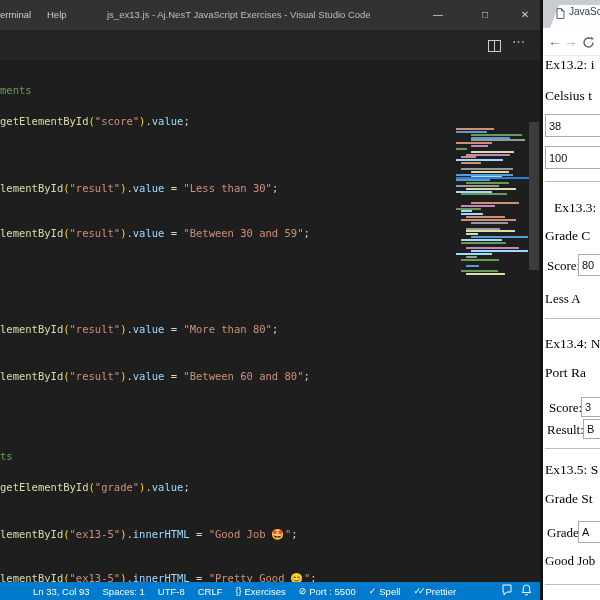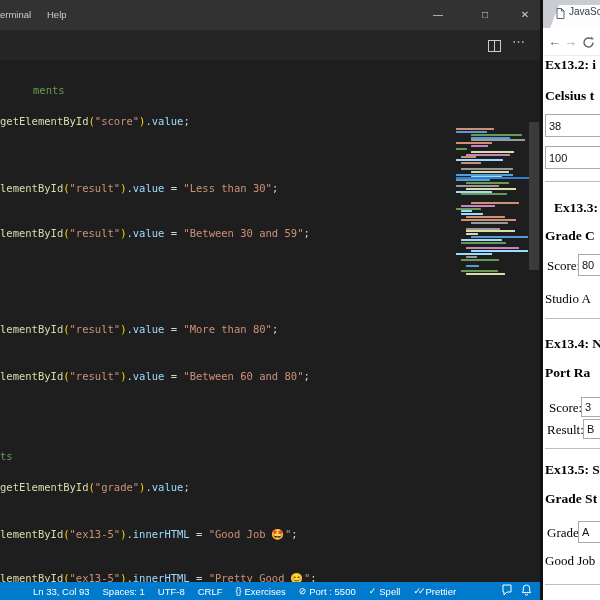--- a/index.html
+++ b/index.html
@@ -50,59 +50,60 @@
                  clip-path:polygon(9px 0, 100% 0, 100% 100%, 0 100%); }
   #tab-doc-icon { position:absolute; left:13px; top:5px; }
   #tab-title { position:absolute; left:26px; top:6px; font-size:10px; color:#3c4043; white-space:nowrap; }
   #navbar { position:absolute; left:0; top:28px; width:57px; height:28px; background:#ffffff;
             border-bottom:1px solid #ececec; }
   #nav-back { position:absolute; left:5px; top:6px; color:#5f6368; font-size:13px; }
   #nav-forward { position:absolute; left:21px; top:6px; color:#9aa0a6; font-size:13px; }
   #nav-reload { position:absolute; left:39px; top:7px; }
   #browser-content { position:absolute; left:0; top:56px; width:57px; height:544px; background:#ffffff; }
 
-  .bc-heading { position:absolute; font-family:"Liberation Serif", serif; font-weight:bold;
+  .bc-heading { position:absolute; font-family:"Liberation Serif", serif; font-weight:normal;
                 font-size:13.5px; color:#000; white-space:nowrap; }
   .bc-text { position:absolute; font-family:"Liberation Serif", serif; font-size:13px;
              color:#000; white-space:nowrap; }
   .bc-label { position:absolute; font-family:"Liberation Serif", serif; font-size:13px;
               color:#000; white-space:nowrap; }
   .bc-input { position:absolute; width:120px; background:#fff; border:1px solid #a9a9a9;
               font-size:11px; color:#111; display:flex; align-items:center; padding-left:3px;
               font-family:"Liberation Sans", sans-serif; }
   .bc-hr { position:absolute; left:2px; width:60px; height:1px; background:#bdbdbd; }
 </style>
 </head>
 <body>
 
 <div id="screen">
 
   <div id="vscode">
 
     <div id="titlebar">
       <span id="menu-terminal" class="menu-item">erminal</span>
       <span id="menu-help" class="menu-item">Help</span>
+      <span id="window-title">js_ex13.js - Aj.NesT JavaScript Exercises - Visual Studio Code</span>
       <span id="btn-min" class="win-ctrl">—</span>
       <span id="btn-max" class="win-ctrl">□</span>
       <span id="btn-close" class="win-ctrl">✕</span>
     </div>
 
     <div id="editor-header">
       <span id="split-icon">
         <svg width="13" height="12" viewBox="0 0 13 12">
             <rect x="0.5" y="0.5" width="12" height="11" fill="none" stroke="#cccccc"></rect>
             <line x1="6.5" y1="0.5" x2="6.5" y2="11.5" stroke="#cccccc"></line>
           </svg>
       </span>
       <span id="more-icon">⋯</span>
     </div>
 
     <div id="editor">
       <div id="code-layer">
-          <div class="code-line" style="top: 24px; padding-left: 33px;"><span style="color: rgb(106, 153, 85);">ments</span></div>
+          <div class="code-line" style="top: 24px;"><span style="color: rgb(106, 153, 85);">ments</span></div>
           <div class="code-line" style="top: 55px;"><span style="color: rgb(220, 220, 170);">getElementById</span><span style="color: rgb(255, 215, 0);">(</span><span style="color: rgb(206, 145, 120);">"score"</span><span style="color: rgb(255, 215, 0);">)</span><span style="color: rgb(212, 212, 212);">.</span><span style="color: rgb(156, 220, 254);">value</span><span style="color: rgb(212, 212, 212);">;</span></div>
           <div class="code-line" style="top: 122px;"><span style="color: rgb(220, 220, 170);">lementById</span><span style="color: rgb(255, 215, 0);">(</span><span style="color: rgb(206, 145, 120);">"result"</span><span style="color: rgb(255, 215, 0);">)</span><span style="color: rgb(212, 212, 212);">.</span><span style="color: rgb(156, 220, 254);">value</span><span style="color: rgb(212, 212, 212);"> = </span><span style="color: rgb(206, 145, 120);">"Less than 30"</span><span style="color: rgb(212, 212, 212);">;</span></div>
           <div class="code-line" style="top: 167px;"><span style="color: rgb(220, 220, 170);">lementById</span><span style="color: rgb(255, 215, 0);">(</span><span style="color: rgb(206, 145, 120);">"result"</span><span style="color: rgb(255, 215, 0);">)</span><span style="color: rgb(212, 212, 212);">.</span><span style="color: rgb(156, 220, 254);">value</span><span style="color: rgb(212, 212, 212);"> = </span><span style="color: rgb(206, 145, 120);">"Between 30 and 59"</span><span style="color: rgb(212, 212, 212);">;</span></div>
           <div class="code-line" style="top: 263px;"><span style="color: rgb(220, 220, 170);">lementById</span><span style="color: rgb(255, 215, 0);">(</span><span style="color: rgb(206, 145, 120);">"result"</span><span style="color: rgb(255, 215, 0);">)</span><span style="color: rgb(212, 212, 212);">.</span><span style="color: rgb(156, 220, 254);">value</span><span style="color: rgb(212, 212, 212);"> = </span><span style="color: rgb(206, 145, 120);">"More than 80"</span><span style="color: rgb(212, 212, 212);">;</span></div>
           <div class="code-line" style="top: 310px;"><span style="color: rgb(220, 220, 170);">lementById</span><span style="color: rgb(255, 215, 0);">(</span><span style="color: rgb(206, 145, 120);">"result"</span><span style="color: rgb(255, 215, 0);">)</span><span style="color: rgb(212, 212, 212);">.</span><span style="color: rgb(156, 220, 254);">value</span><span style="color: rgb(212, 212, 212);"> = </span><span style="color: rgb(206, 145, 120);">"Between 60 and 80"</span><span style="color: rgb(212, 212, 212);">;</span></div>
           <div class="code-line" style="top: 390px;"><span style="color: rgb(106, 153, 85); text-align: center;">ts</span></div>
           <div class="code-line" style="top: 421px;"><span style="color: rgb(220, 220, 170);">getElementById</span><span style="color: rgb(255, 215, 0);">(</span><span style="color: rgb(206, 145, 120);">"grade"</span><span style="color: rgb(255, 215, 0);">)</span><span style="color: rgb(212, 212, 212);">.</span><span style="color: rgb(156, 220, 254);">value</span><span style="color: rgb(212, 212, 212);">;</span></div>
           <div class="code-line" style="top: 468px;"><span style="color: rgb(220, 220, 170);">lementById</span><span style="color: rgb(255, 215, 0);">(</span><span style="color: rgb(206, 145, 120);">"ex13-5"</span><span style="color: rgb(255, 215, 0);">)</span><span style="color: rgb(212, 212, 212);">.</span><span style="color: rgb(156, 220, 254);">innerHTML</span><span style="color: rgb(212, 212, 212);"> = </span><span style="color: rgb(206, 145, 120);">"Good Job 🤩"</span><span style="color: rgb(212, 212, 212);">;</span></div>
           <div class="code-line" style="top: 512px;"><span style="color: rgb(220, 220, 170);">lementById</span><span style="color: rgb(255, 215, 0);">(</span><span style="color: rgb(206, 145, 120);">"ex13-5"</span><span style="color: rgb(255, 215, 0);">)</span><span style="color: rgb(212, 212, 212);">.</span><span style="color: rgb(156, 220, 254);">innerHTML</span><span style="color: rgb(212, 212, 212);"> = </span><span style="color: rgb(206, 145, 120);">"Pretty Good 😊"</span><span style="color: rgb(212, 212, 212);">;</span></div>
         </div>
@@ -325,21 +326,21 @@
     <div id="browser-content">
         <div class="bc-heading" style="left: 2px; top: 1px;">Ex13.2: i</div>
         <div class="bc-heading" style="left: 2px; top: 32px;">Celsius t</div>
         <div class="bc-input" style="left: 2px; top: 58px; height: 23px;">38</div>
         <div class="bc-input" style="left: 2px; top: 90px; height: 23px;">100</div>
         <div class="bc-hr" style="top: 125px;"></div>
         <div class="bc-heading" style="left: 11px; top: 144px;">Ex13.3: i</div>
         <div class="bc-heading" style="left: 2px; top: 172px;">Grade C</div>
         <div class="bc-label" style="left: 4px; top: 201.5px;">Score:</div>
         <div class="bc-input" style="left: 35px; top: 198px; height: 22px;">80</div>
-        <div class="bc-text" style="left: 2px; top: 235px;">Studio A</div>
+        <div class="bc-text" style="left: 2px; top: 235px;">Less A</div>
         <div class="bc-hr" style="top: 262px;"></div>
         <div class="bc-heading" style="left: 2px; top: 280px;">Ex13.4: N</div>
         <div class="bc-heading" style="left: 2px; top: 309px;">Port Ra</div>
         <div class="bc-label" style="left: 6px; top: 343.5px;">Score:</div>
         <div class="bc-input" style="left: 38px; top: 341px; height: 20px;">3</div>
         <div class="bc-label" style="left: 4px; top: 365.5px;">Result:</div>
         <div class="bc-input" style="left: 40px; top: 363px; height: 20px;">B</div>
         <div class="bc-hr" style="top: 392px;"></div>
         <div class="bc-heading" style="left: 2px; top: 406px;">Ex13.5: S</div>
         <div class="bc-heading" style="left: 2px; top: 435px;">Grade St</div>

